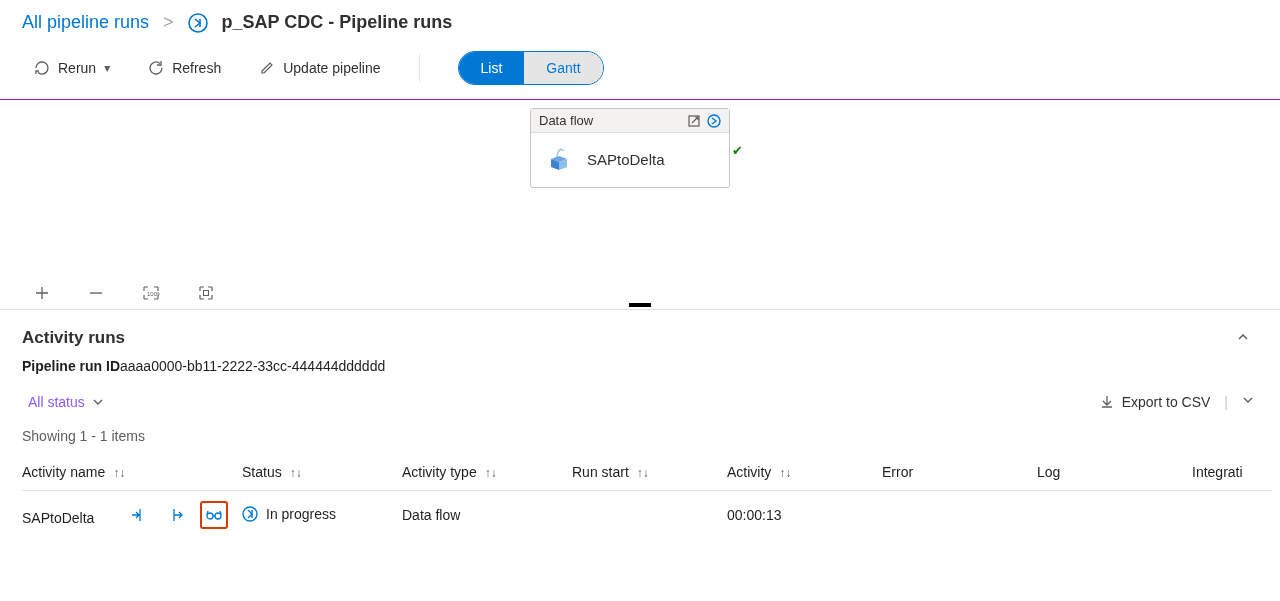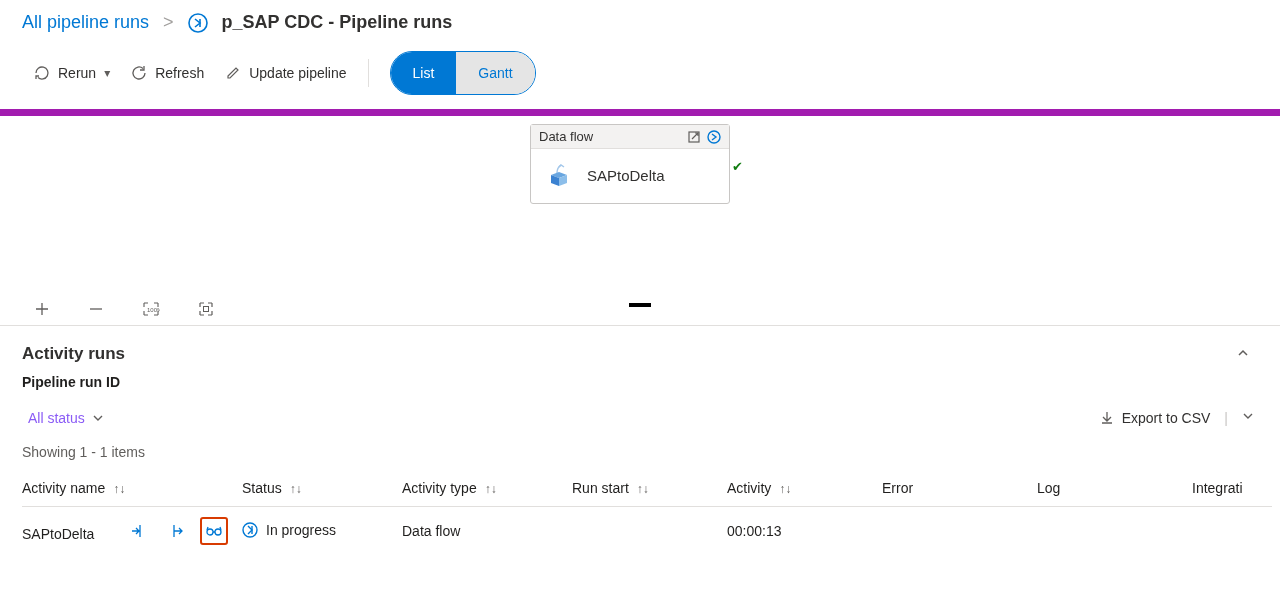--- a/index.html
+++ b/index.html
@@ -25,34 +25,34 @@
   .breadcrumb .link { color: #0078d4; font-weight: 400; cursor: pointer; }
   .breadcrumb .sep { color: #a19f9d; }
   .breadcrumb .icon-circle {
     display: inline-flex; align-items: center; justify-content: center;
     width: 20px; height: 20px;
   }
   .breadcrumb .current { color: #323130; font-weight: 600; }
 
   
   .toolbar {
-    display: flex; align-items: center; gap: 21px;
+    display: flex; align-items: center; gap: 38px;
     padding: 10px 22px 14px 34px;
-    border-bottom: 7px solid #a21caf;
+    border-bottom: 1px solid #a21caf;
   }
   .tool-btn {
     display: inline-flex; align-items: center; gap: 8px;
     color: #323130; cursor: pointer; font-size: 14px;
   }
   .tool-btn .chev { color: #605e5c; font-size: 12px; }
   .divider-v { width: 1px; height: 28px; background:#e1dfdd; }
 
   .view-toggle {
     display: inline-flex; border:1px solid #0078d4; border-radius: 999px;
-    overflow: hidden; height: 44px;
+    overflow: hidden; height: 34px;
   }
   .view-toggle span {
     display:inline-flex; align-items:center; padding: 0 22px; font-size:14px; cursor:pointer;
   }
   .view-toggle .active { background:#0078d4; color:#fff; }
   .view-toggle .inactive { color:#0078d4; background:#e5e5e5; }
 
   
   .canvas-area {
     position: relative; height: 210px;
@@ -266,20 +266,21 @@
   <span class="collapse-chevron">
     <svg width="14" height="14" viewBox="0 0 14 14">
         <path d="M3 9 L7 5 L11 9" fill="none" stroke="#605e5c" stroke-width="1.5"></path>
       </svg>
   </span>
 
   <h2>Activity runs</h2>
 
   <div class="pipeline-id-row">
     <span class="label">Pipeline run ID</span>
+    <span class="val">aaaa0000-bb11-2222-33cc-444444dddddd</span>
   </div>
 
   <div class="filter-row">
     <span class="dropdown-plain">
       <span>All status</span>
       <svg width="10" height="10" viewBox="0 0 10 10">
           <path d="M1 3 L5 7 L9 3" fill="none" stroke="#605e5c" stroke-width="1.4"></path>
         </svg>
     </span>
     <span class="export-area">

